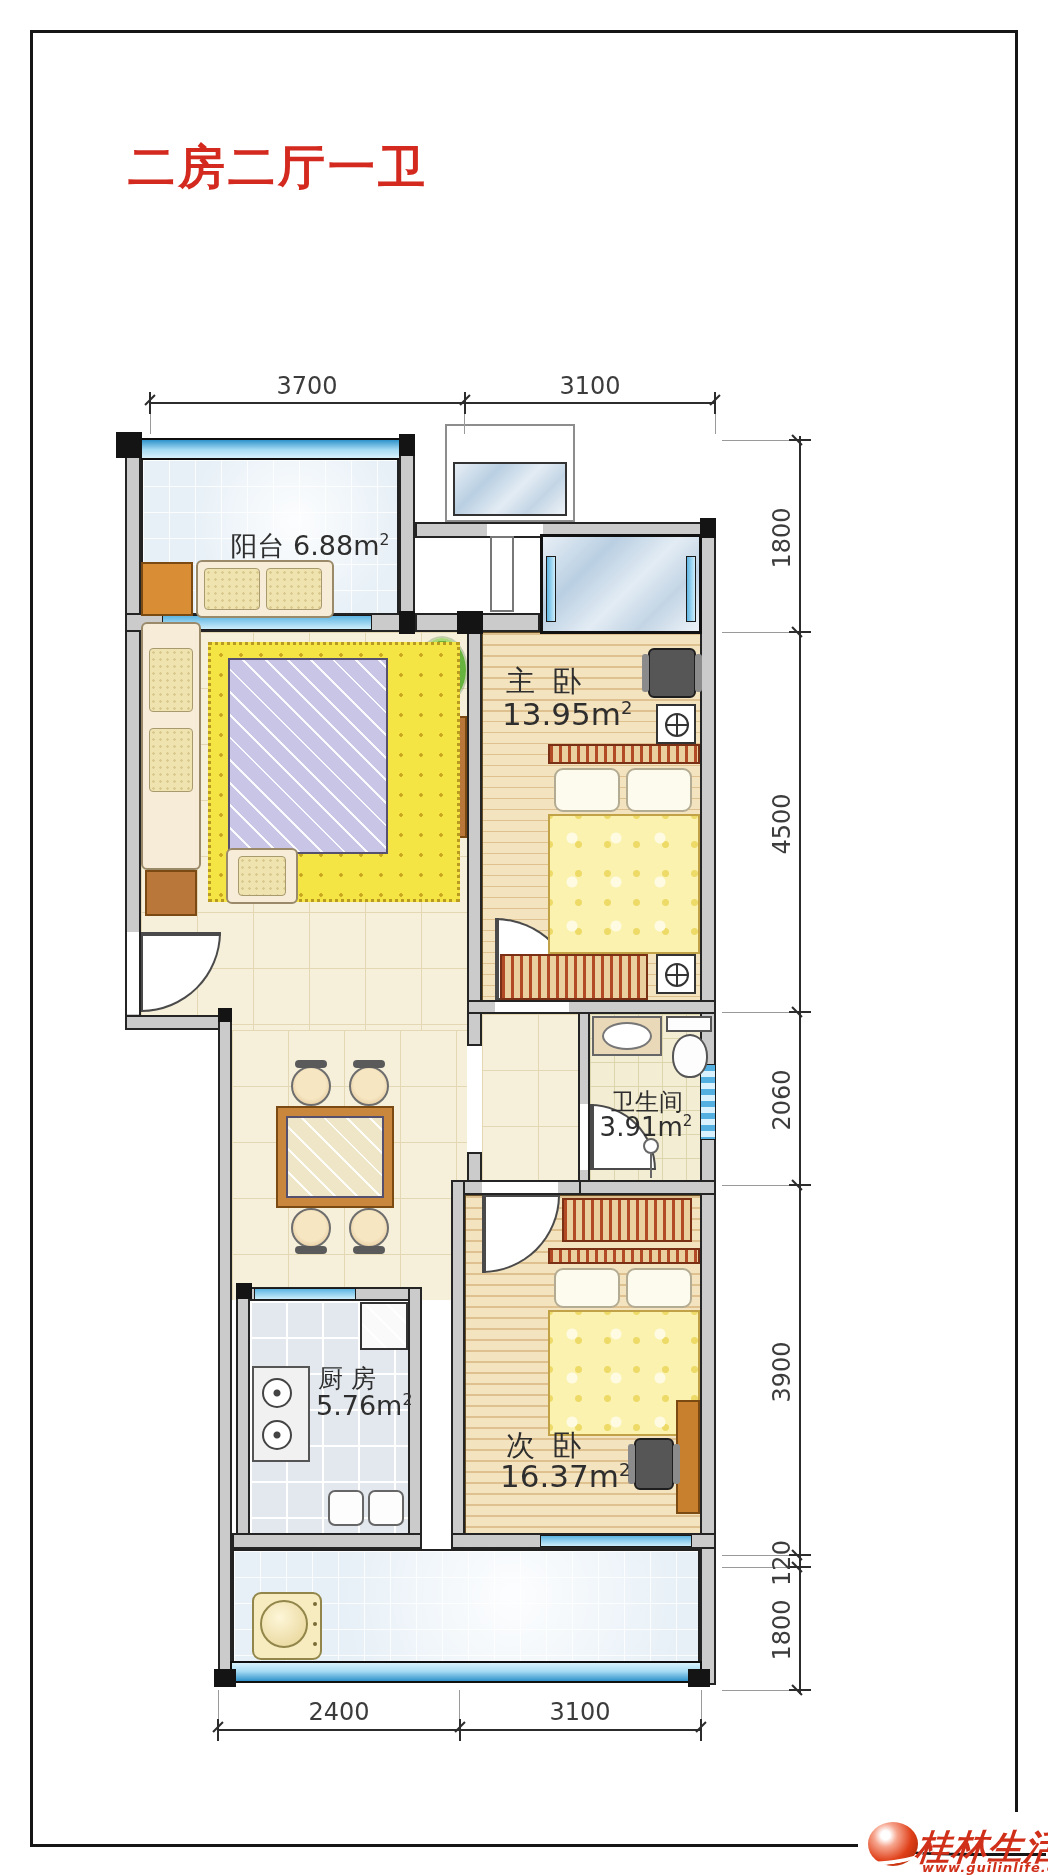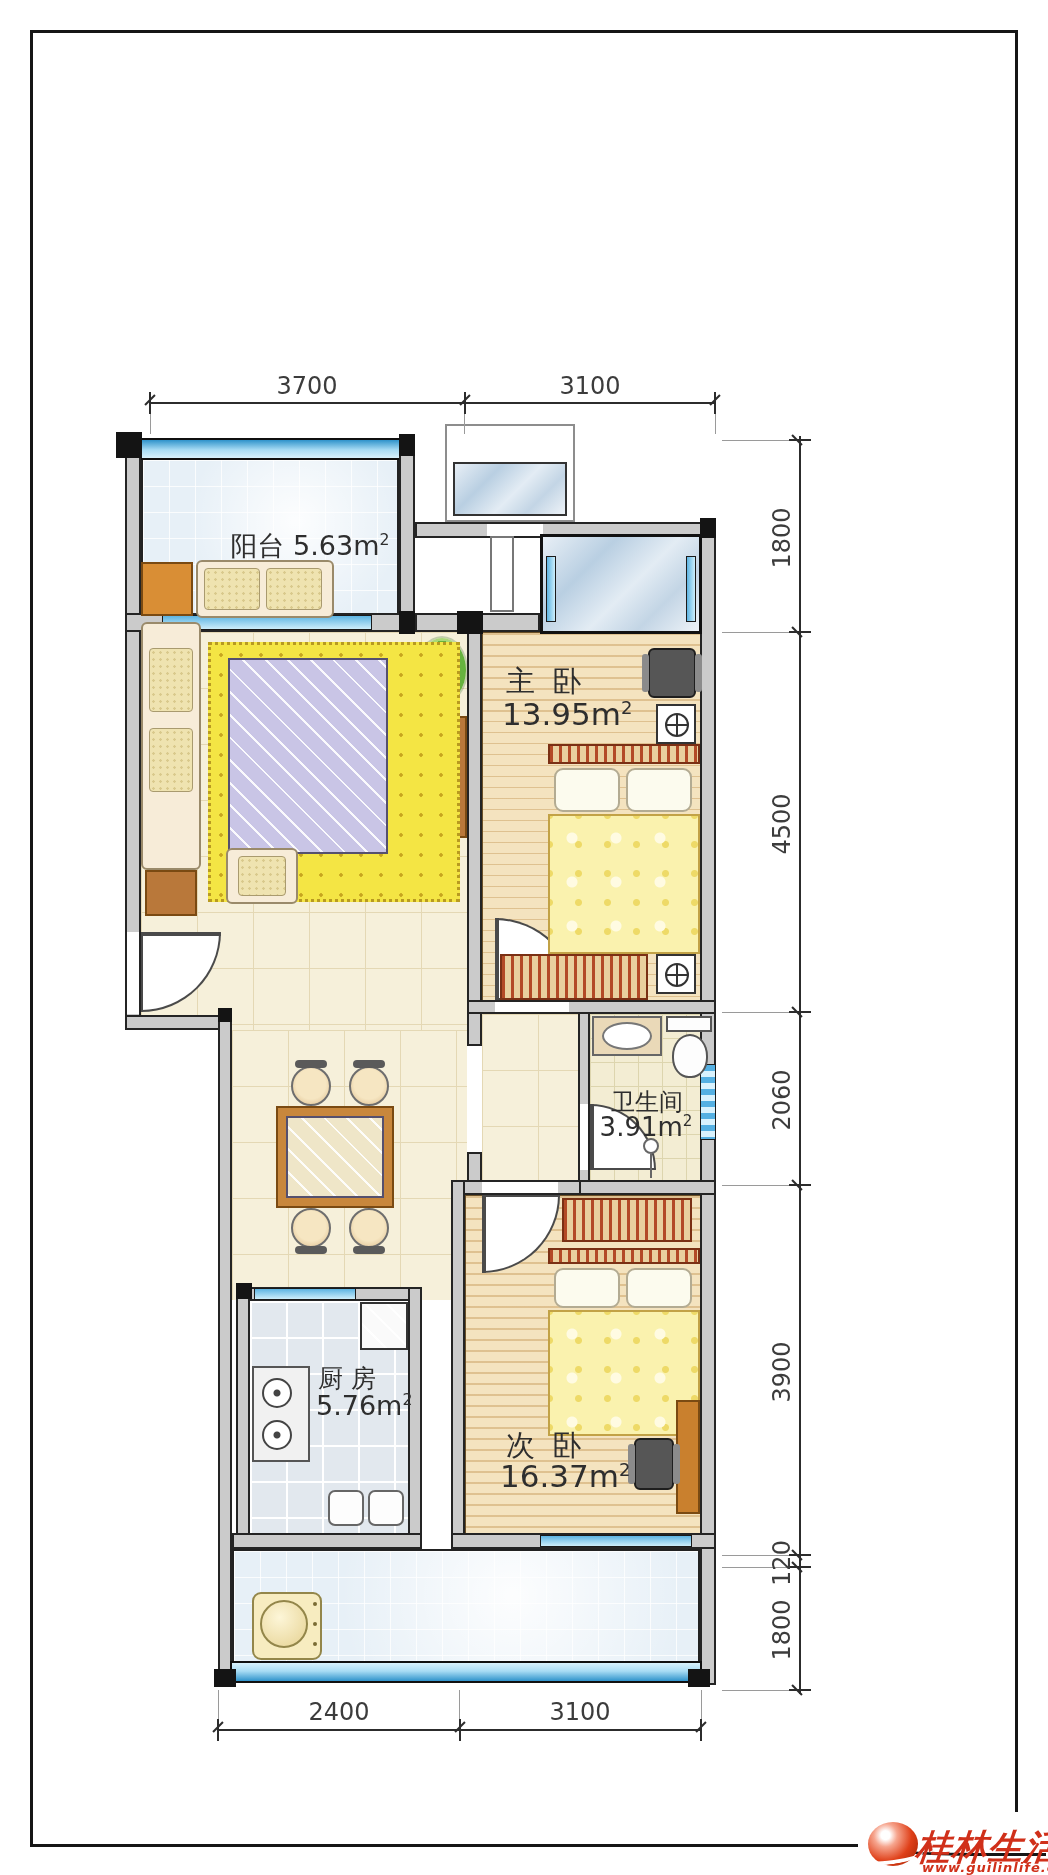--- a/index.html
+++ b/index.html
@@ -96,20 +96,21 @@
 </head>
 <body>
 
 <div id="canvas">
 
   <div class="abs frame" style="left:30px;top:30px;width:988px;height:3px;"></div>
   <div class="abs frame" style="left:30px;top:30px;width:3px;height:1817px;"></div>
   <div class="abs frame" style="left:1015px;top:30px;width:3px;height:1817px;"></div>
   <div class="abs frame" style="left:30px;top:1844px;width:845px;height:3px;"></div>
 
+  <div class="title" style="top:136px;">二房二厅一卫</div>
 
   <div class="fl-balc" style="left:141px;top:458px;width:258px;height:157px;"></div>
   <div class="fl-tile" style="left:141px;top:632px;width:326px;height:398px;"></div>
   <div class="fl-tile" style="left:232px;top:1030px;width:235px;height:270px;"></div>
   <div class="fl-tile" style="left:482px;top:1014px;width:96px;height:166px;"></div>
   <div class="fl-wood" style="left:482px;top:632px;width:218px;height:368px;"></div>
   <div class="fl-bath" style="left:590px;top:1014px;width:112px;height:168px;"></div>
   <div class="fl-kit" style="left:250px;top:1301px;width:158px;height:232px;"></div>
   <div class="fl-wood" style="left:465px;top:1195px;width:235px;height:340px;"></div>
   <div class="fl-balc" style="left:232px;top:1549px;width:468px;height:116px;"></div>
@@ -232,21 +233,21 @@
   <div class="deskchair" style="left:634px;top:1438px;width:40px;height:52px;"></div>
 
   <div class="abs" style="left:252px;top:1592px;width:70px;height:68px;background:#f7ecc0;border:2px solid #93864a;border-radius:9px;"></div>
   <div class="abs" style="left:260px;top:1600px;width:48px;height:48px;border:2px solid #93864a;border-radius:50%;background:radial-gradient(circle at 40% 35%,#fdf6d8,#e6d292);"></div>
   <div class="abs" style="left:313px;top:1602px;width:4px;height:4px;background:#7a6c34;border-radius:50%;"></div>
   <div class="abs" style="left:313px;top:1622px;width:4px;height:4px;background:#7a6c34;border-radius:50%;"></div>
   <div class="abs" style="left:313px;top:1642px;width:4px;height:4px;background:#7a6c34;border-radius:50%;"></div>
 
   <div class="rlabel" style="left:205px;top:528px;width:210px;font-size:27px;text-align:center;">
     <span>阳台</span>
-    <span>5.63m</span><sup>2</sup>
+    <span>6.88m</span><sup>2</sup>
   </div>
   <div class="rlabel" style="left:506px;top:662px;font-size:29px;letter-spacing:4px;">主 卧</div>
   <div class="rlabel" style="left:502px;top:696px;font-size:31px;">
     <span>13.95m</span><sup>2</sup>
   </div>
   <div class="rlabel" style="left:592px;top:1086px;width:110px;font-size:24px;text-align:center;">卫生间</div>
   <div class="rlabel" style="left:586px;top:1112px;width:120px;font-size:26px;text-align:center;">
     <span>3.91m</span><sup>2</sup>
   </div>
   <div class="rlabel" style="left:318px;top:1362px;font-size:25px;">厨 房</div>

